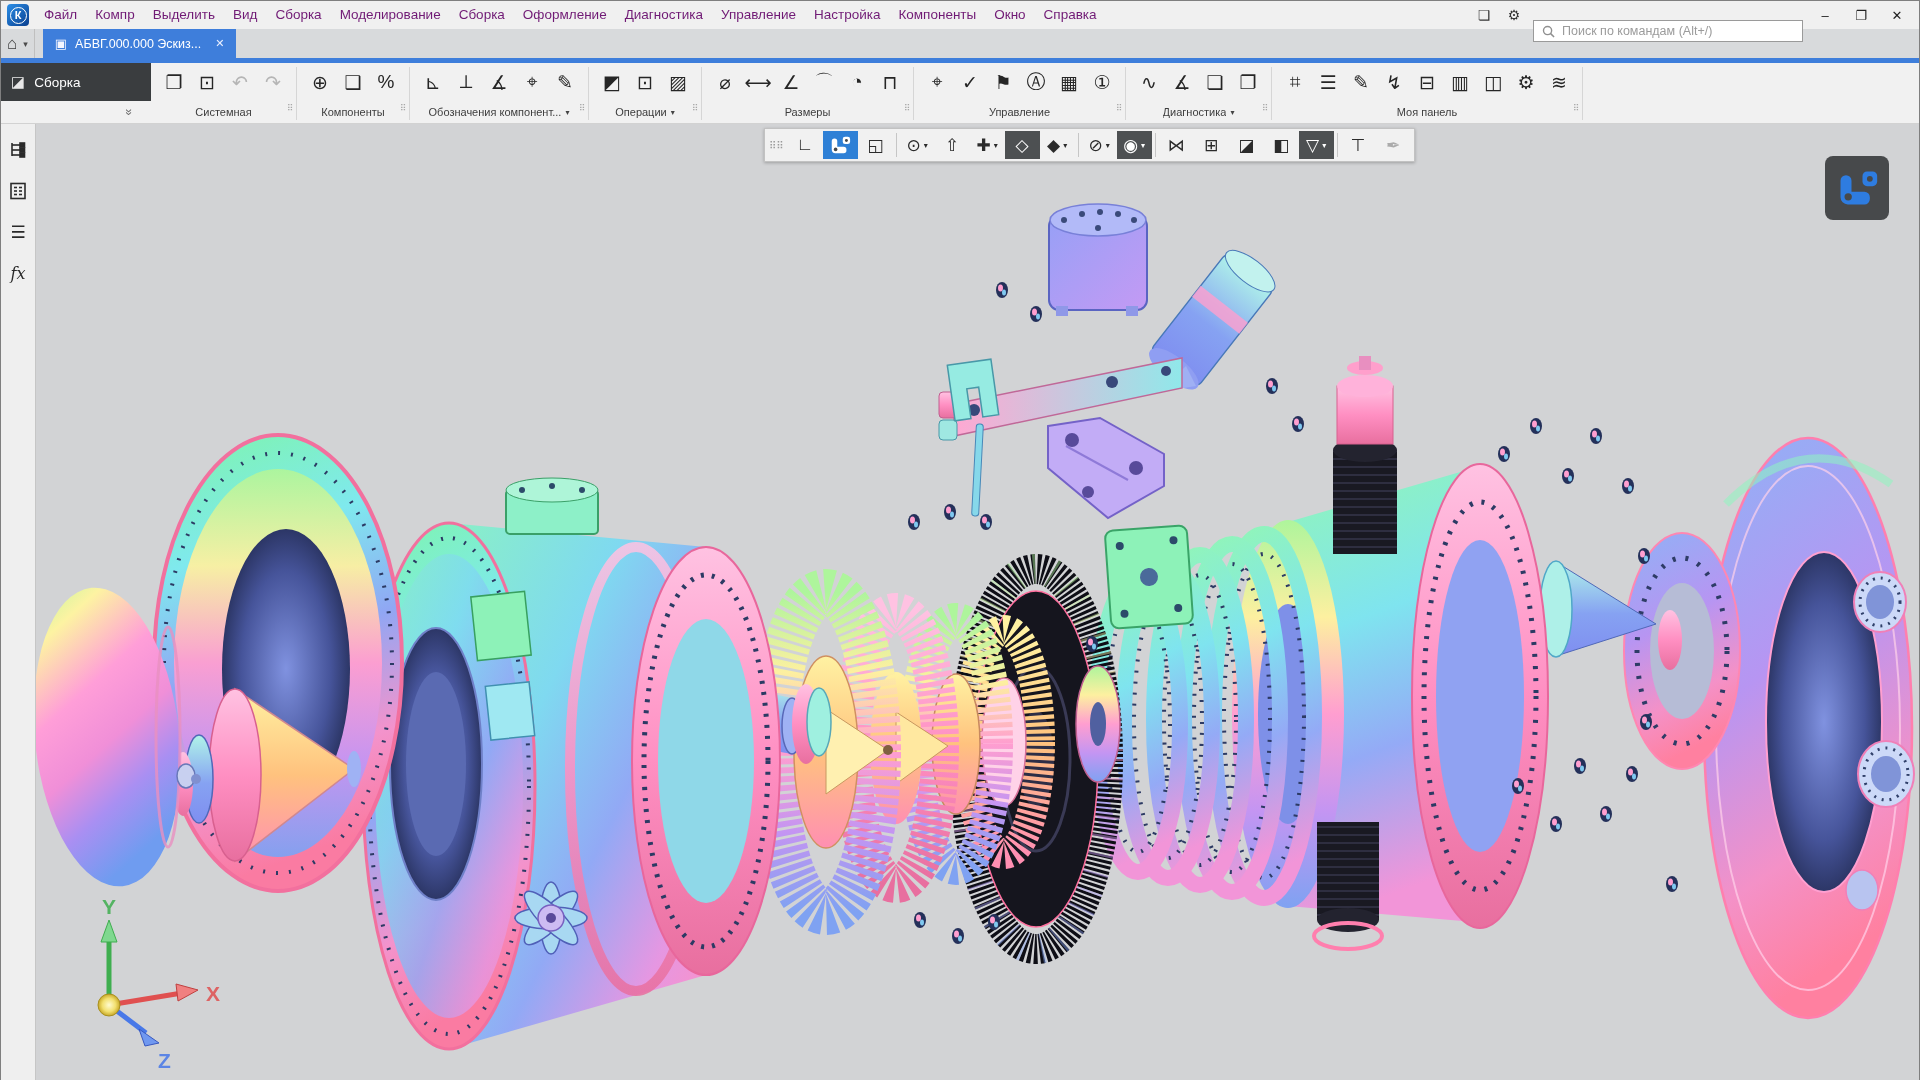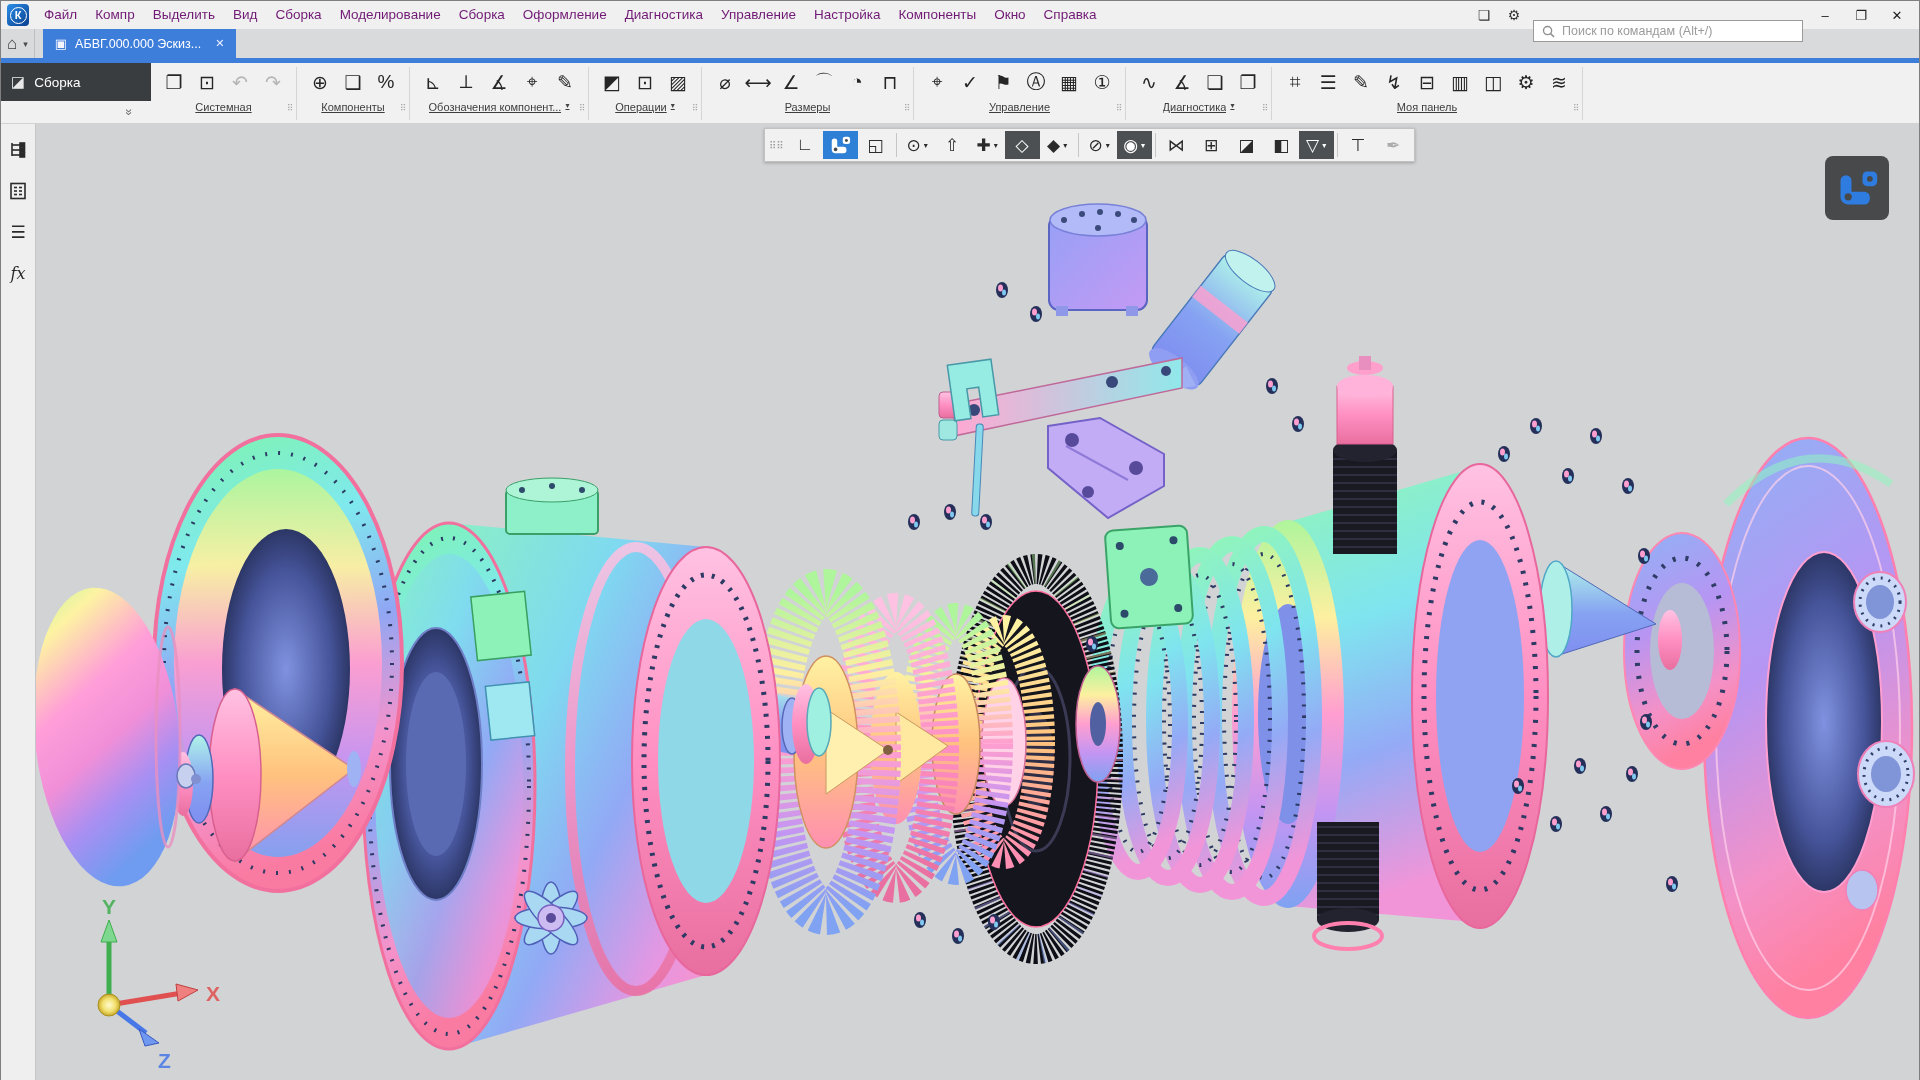--- a/index.html
+++ b/index.html
@@ -36,21 +36,21 @@
   .ribbon{display:flex;background:#f1f1f1;border-bottom:1px solid #d2d2d2;}
   .rcol{display:flex;flex-direction:column;}
   .mode-col{width:150px;flex:none;}
   .mode-btn{height:38px;background:#3a3d3f;color:#fff;display:flex;align-items:center;gap:9px;padding-left:10px;font-size:13.5px;}
   .mode-ico{font-size:15px;color:#e8e8e8;}
   .mode-under{height:22px;display:flex;align-items:center;justify-content:flex-end;padding-right:18px;}
   .collapse-chevron{display:inline-block;transform:rotate(90deg);color:#6a6a6a;font-size:12px;}
   .ricons{height:38px;display:flex;align-items:center;gap:1px;padding:0 7px;}
   .ricon{width:32px;height:32px;display:flex;align-items:center;justify-content:center;font-size:19px;color:#262626;}
   .ricon.dis{color:#b5b5b5;}
-  .rlabel{height:22px;display:flex;justify-content:center;position:relative;font-size:11px;color:#3d3d3d;text-decoration:underline;}
+  .rlabel{height:22px;display:flex;align-items:center;justify-content:center;position:relative;font-size:11px;color:#3d3d3d;}
   .rlabel-text{white-space:nowrap;overflow:hidden;max-width:85%;}
   .rcaret{font-size:8px;color:#444;margin-left:4px;}
   .rgrip{position:absolute;right:1px;top:4px;color:#a8a8a8;font-size:9px;line-height:7px;width:8px;}
   .rsep{width:1px;background:#d6d6d6;margin:4px 0 3px;}
 
   
   .main{position:relative;height:958px;display:flex;background:#d2d3d5;}
   .leftstrip{width:34px;flex:none;background:#efefef;border-right:1px solid #c6c6c6;display:flex;
     flex-direction:column;align-items:center;padding-top:14px;gap:17px;}
   .ls-item{width:24px;height:24px;display:flex;align-items:center;justify-content:center;color:#333;}

